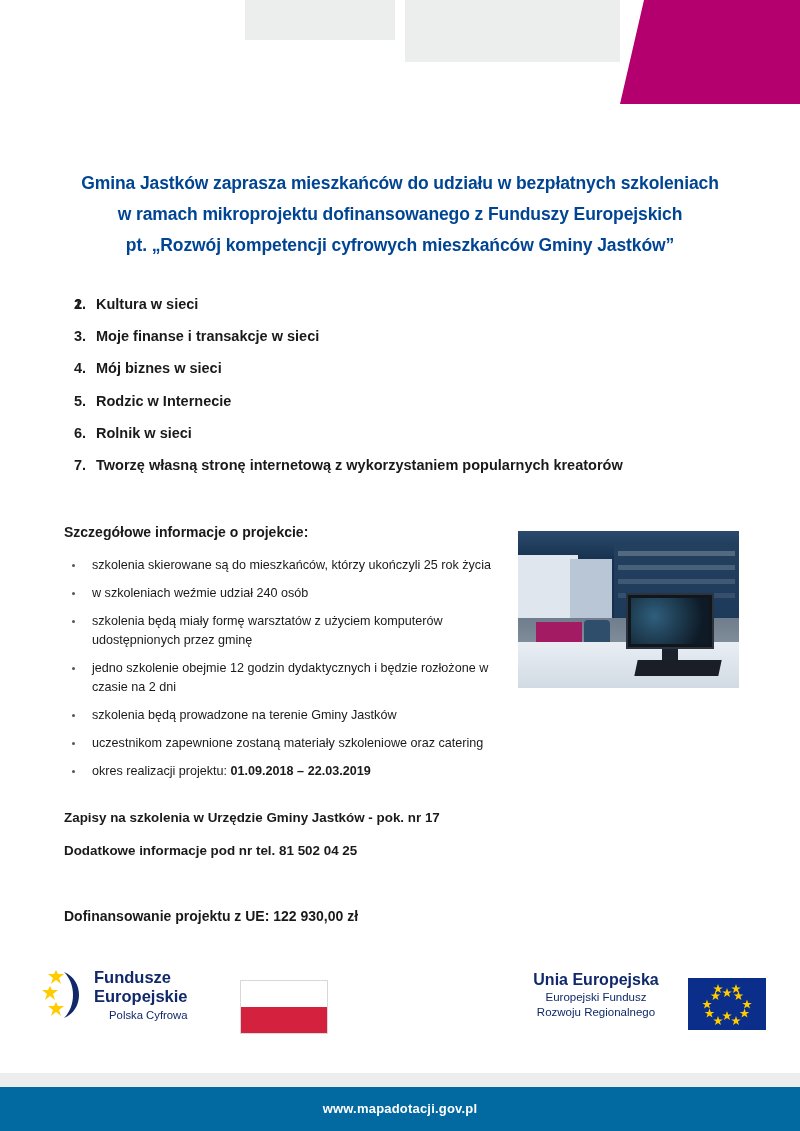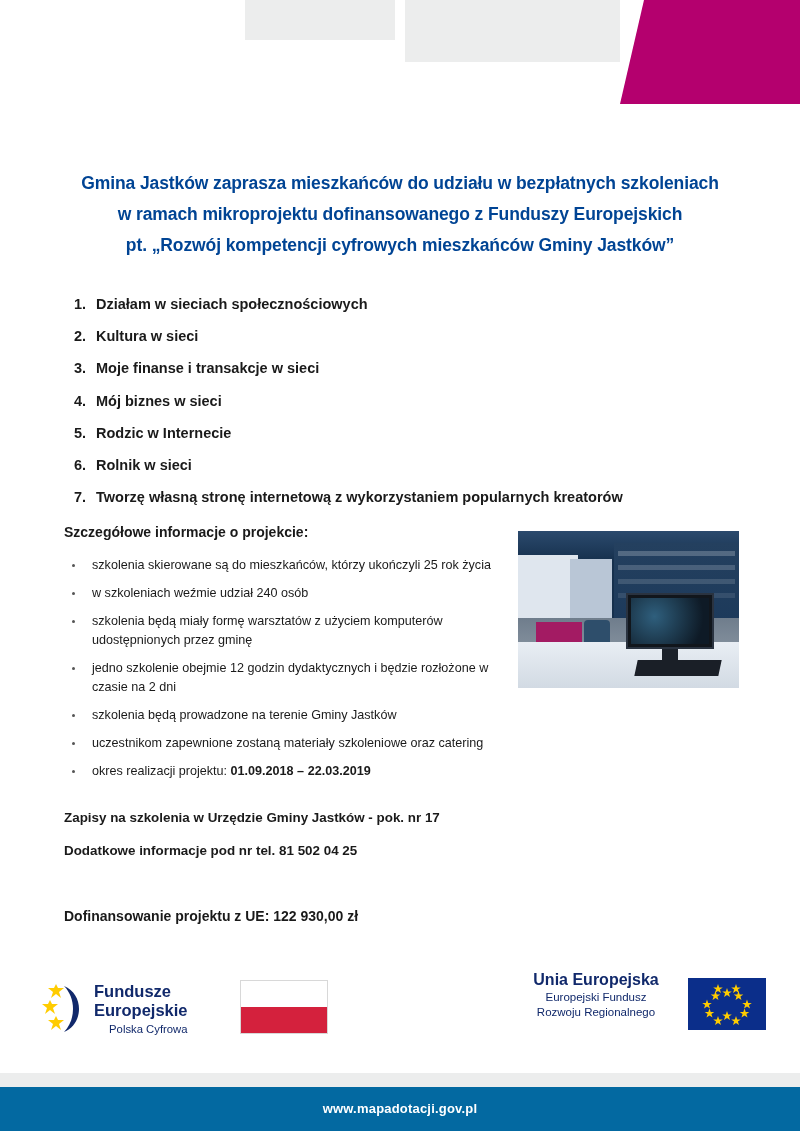--- a/index.html
+++ b/index.html
@@ -199,21 +199,21 @@
     left: 64px;
     top: 908px;
     font-size: 14px;
     font-weight: bold;
   }
 
   
   .logos { position: absolute; left: 0; top: 968px; width: 800px; height: 80px; }
 
   
-  .logo-fe { position: absolute; left: 42px; top: 14px; width: 210px; height: 74px; }
+  .logo-fe { position: absolute; left: 42px; top: 0; width: 210px; height: 74px; }
   .fe-stars {
     position: absolute; left: 0; top: 2px; width: 48px; height: 50px;
   }
   .fe-stars svg { display: block; }
   .fe-text {
     position: absolute; left: 52px; top: 0;
   }
   .fe-l1, .fe-l2 {
     color: #11296b; font-weight: bold; font-size: 16.5px; line-height: 18.5px;
   }
@@ -267,21 +267,20 @@
 
 <div class="headline">
   <div>Gmina Jastków zaprasza mieszkańców do udziału w bezpłatnych szkoleniach</div>
   <div>w ramach mikroprojektu dofinansowanego z Funduszy Europejskich</div>
   <div>pt. „Rozwój kompetencji cyfrowych mieszkańców Gminy Jastków”</div>
 </div>
 
 <ol class="course-list">
   <li>
     <span class="num">1.</span>
-    <span>Działam w sieciach społecznościowych</span>
   </li>
   <li>
     <span class="num">2.</span>
     <span>Kultura w sieci</span>
   </li>
   <li>
     <span class="num">3.</span>
     <span>Moje finanse i transakcje w sieci</span>
   </li>
   <li>

